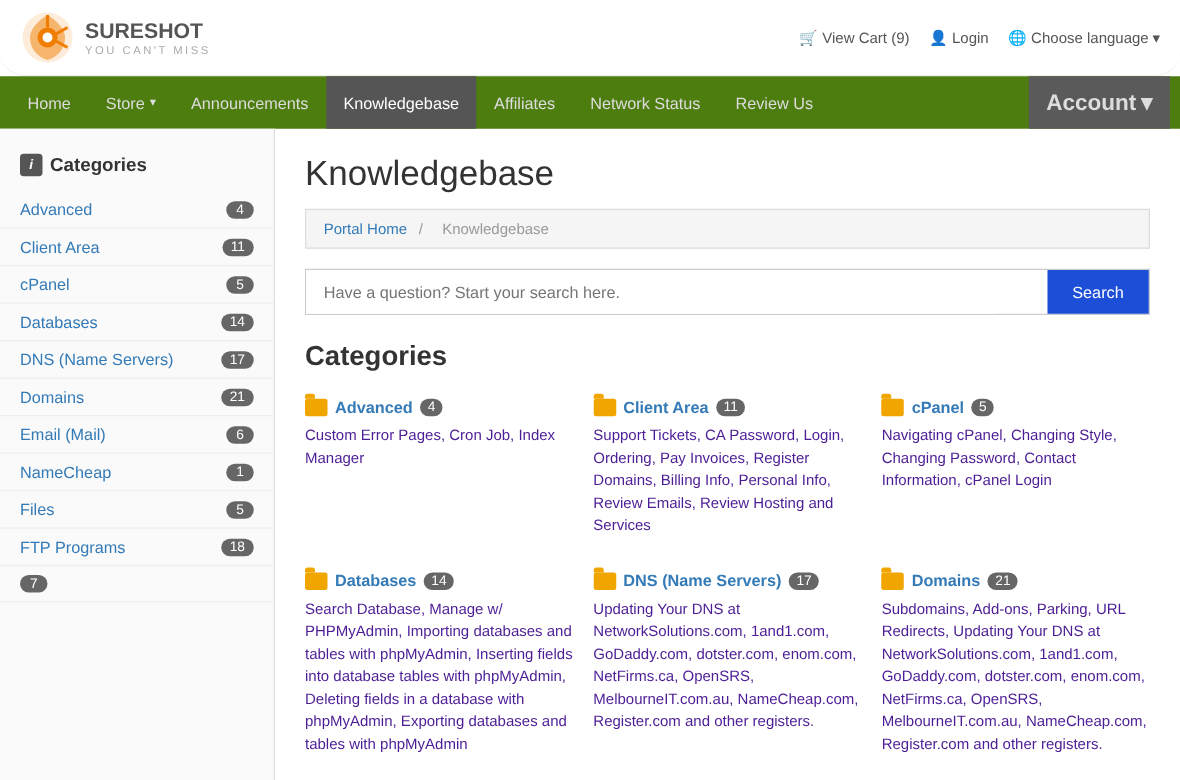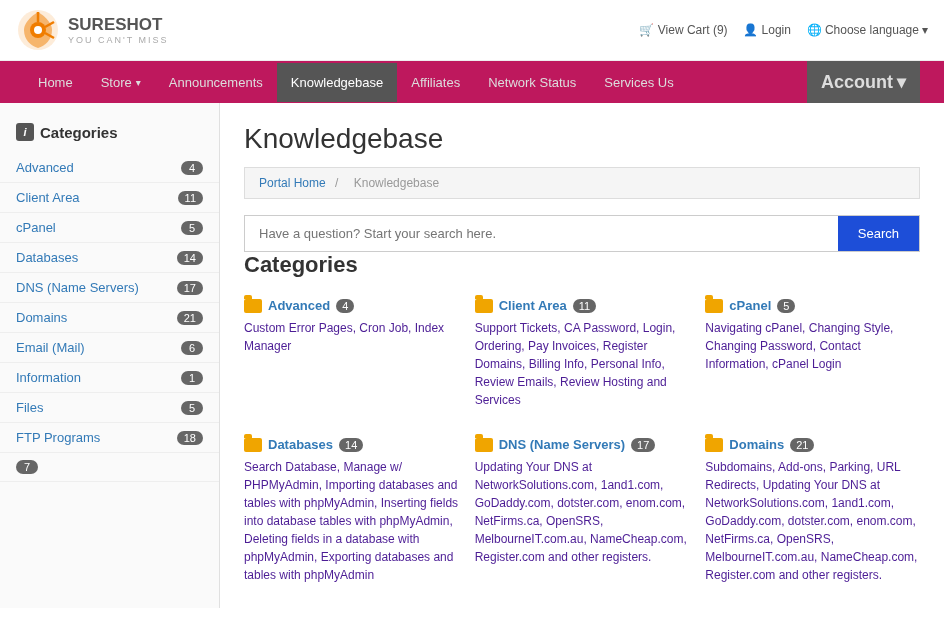--- a/index.html
+++ b/index.html
@@ -6,33 +6,33 @@
     body { font-family: Arial, sans-serif; font-size: 13px; color: #333; background: #fff; }
 
     
     .top-bar {
       display: flex;
       justify-content: space-between;
       align-items: center;
       padding: 8px 16px;
       background: #fff;
       border-bottom: 1px solid #eee;
+      border-radius: 20px;
     }
     .logo-area { display: flex; align-items: center; gap: 8px; }
     .logo-icon { width: 44px; height: 44px; }
     .logo-text { display: flex; flex-direction: column; }
     .top-links { display: flex; gap: 16px; align-items: center; font-size: 12px; color: #555; }
     .top-links a { color: #555; text-decoration: none; display: flex; align-items: center; gap: 3px; }
 
     
     .nav-bar {
-      background: #be185d;
-      display: flex;
-      align-items: center;
-      padding: 0 24px;
+      background: #4d7c0f;
+      display: flex;
+      padding: 0 8px;
     }
     .nav-bar a {
       color: #ddd;
       text-decoration: none;
       padding: 12px 14px;
       font-size: 13px;
       display: flex;
       align-items: center;
       gap: 4px;
     }
@@ -118,20 +118,21 @@
       margin-bottom: 16px;
       font-size: 12px;
       color: #555;
     }
     .breadcrumb a { color: #337ab7; text-decoration: none; }
     .breadcrumb span { margin: 0 6px; color: #999; }
 
     
     .search-bar {
       display: flex;
+      margin-bottom: 20px;
       border: 1px solid #ccc;
       gap: 40px;
     }
     .search-bar input {
       flex: 1;
       padding: 10px 14px;
       border: none;
       outline: none;
       font-size: 13px;
       color: #999;
@@ -241,21 +242,21 @@
   </div>
 </div>
 
 <nav class="nav-bar">
   <a href="#">Home</a>
   <a href="#">Store <span class="chevron">▾</span></a>
   <a href="#">Announcements</a>
   <a href="#" class="active">Knowledgebase</a>
   <a href="#">Affiliates</a>
   <a href="#">Network Status</a>
-  <a href="#">Services Us</a>
+  <a href="#">Review Us</a>
   <button class="account-btn">
     <span>Account</span>
     <span>▾</span>
   </button>
 </nav>
 
 <div class="main-container">
 
   <aside class="sidebar">
     <div class="sidebar-title">
@@ -286,21 +287,21 @@
         </div>
         <div class="sidebar-item">
           <span>Domains</span>
           <span class="count-badge">21</span>
         </div>
         <div class="sidebar-item">
           <span>Email (Mail)</span>
           <span class="count-badge">6</span>
         </div>
         <div class="sidebar-item">
-          <span>Information</span>
+          <span>NameCheap</span>
           <span class="count-badge">1</span>
         </div>
         <div class="sidebar-item">
           <span>Files</span>
           <span class="count-badge">5</span>
         </div>
         <div class="sidebar-item">
           <span>FTP Programs</span>
           <span class="count-badge">18</span>
         </div>

